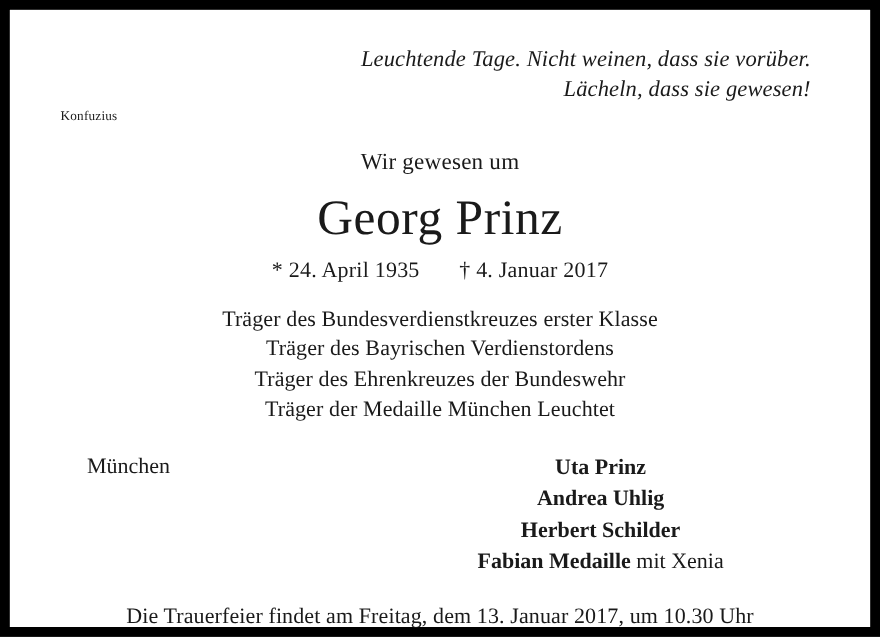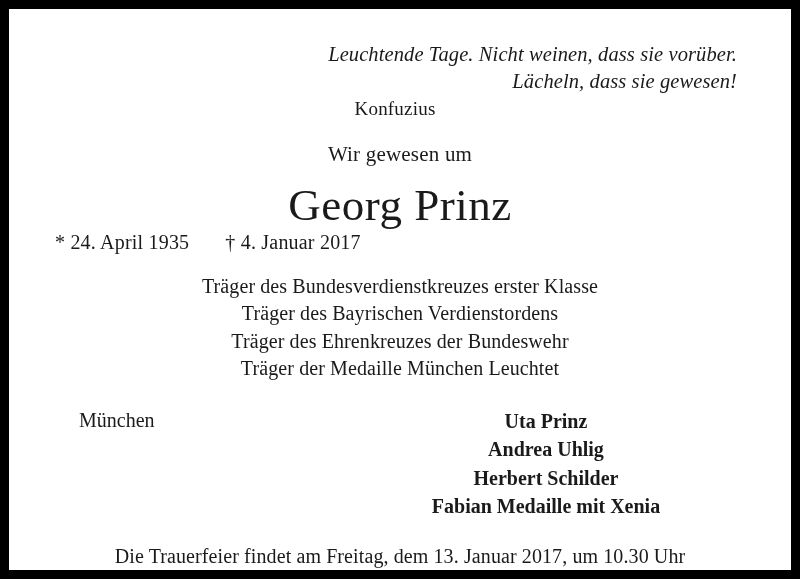--- a/index.html
+++ b/index.html
@@ -36,23 +36,23 @@
   .quote {
     text-align: right;
     font-style: italic;
     font-size: 20.5px;
     line-height: 1.32;
     letter-spacing: 0.1px;
     margin: 6px 8px 0 0;
   }
   .quote-line { display: block; white-space: nowrap; }
   .quote-author {
-    text-align: center;
+    text-align: left;
     font-style: normal;
-    font-size: 19px;
+    font-size: 12px;
     margin: 3px 10px 0 0;
     letter-spacing: 0.2px;
   }
 
   
   .intro {
     text-align: center;
     font-size: 21px;
     margin-top: 22px;
     letter-spacing: 0.2px;
@@ -63,22 +63,23 @@
     text-align: center;
     font-size: 45px;
     line-height: 1.1;
     margin-top: 14px;
     letter-spacing: 0.5px;
     font-weight: 400;
   }
 
   
   .dates {
+    text-align: center;
     font-size: 20px;
-    margin-top: 0;
+    margin-top: 11px;
     letter-spacing: 0.2px;
   }
   .dates .gap { display: inline-block; width: 36px; }
 
   
   .honours {
     text-align: center;
     font-size: 20px;
     line-height: 1.38;
     margin-top: 19px;
@@ -101,21 +102,21 @@
     padding-top: 2px;
   }
   .family {
     flex: 1;
     text-align: center;
     font-size: 20px;
     line-height: 1.42;
     font-weight: bold;
     padding-right: 52px;
   }
-  .family .light { font-weight: bold; }
+  .family .light { font-weight: normal; }
 
   
   .ceremony {
     text-align: center;
     font-size: 20px;
     line-height: 1.35;
     margin-top: 22px;
     letter-spacing: 0.1px;
   }
   .ceremony div { white-space: nowrap; }

